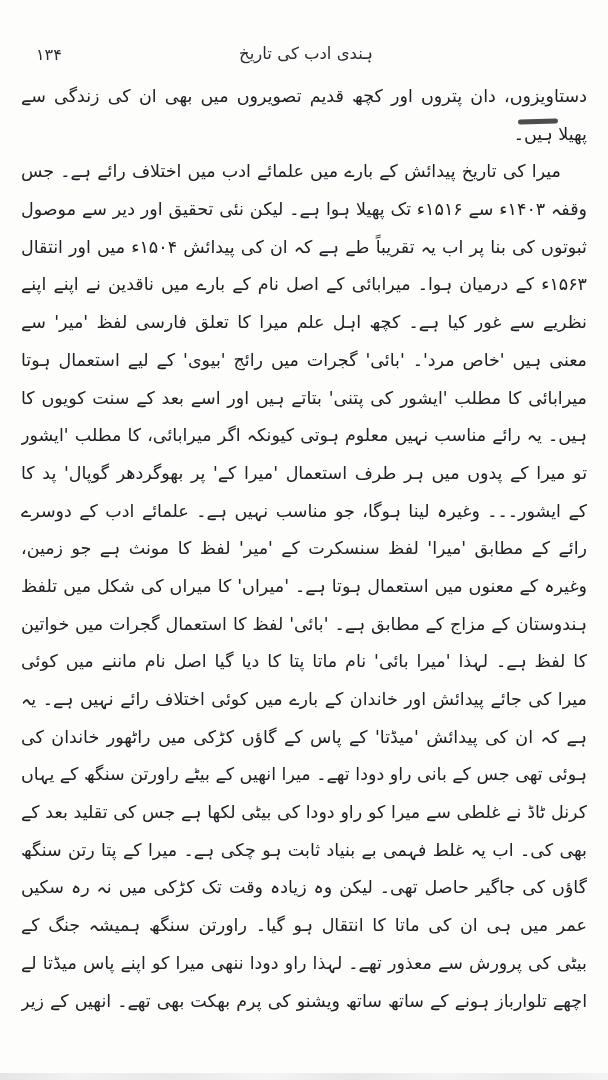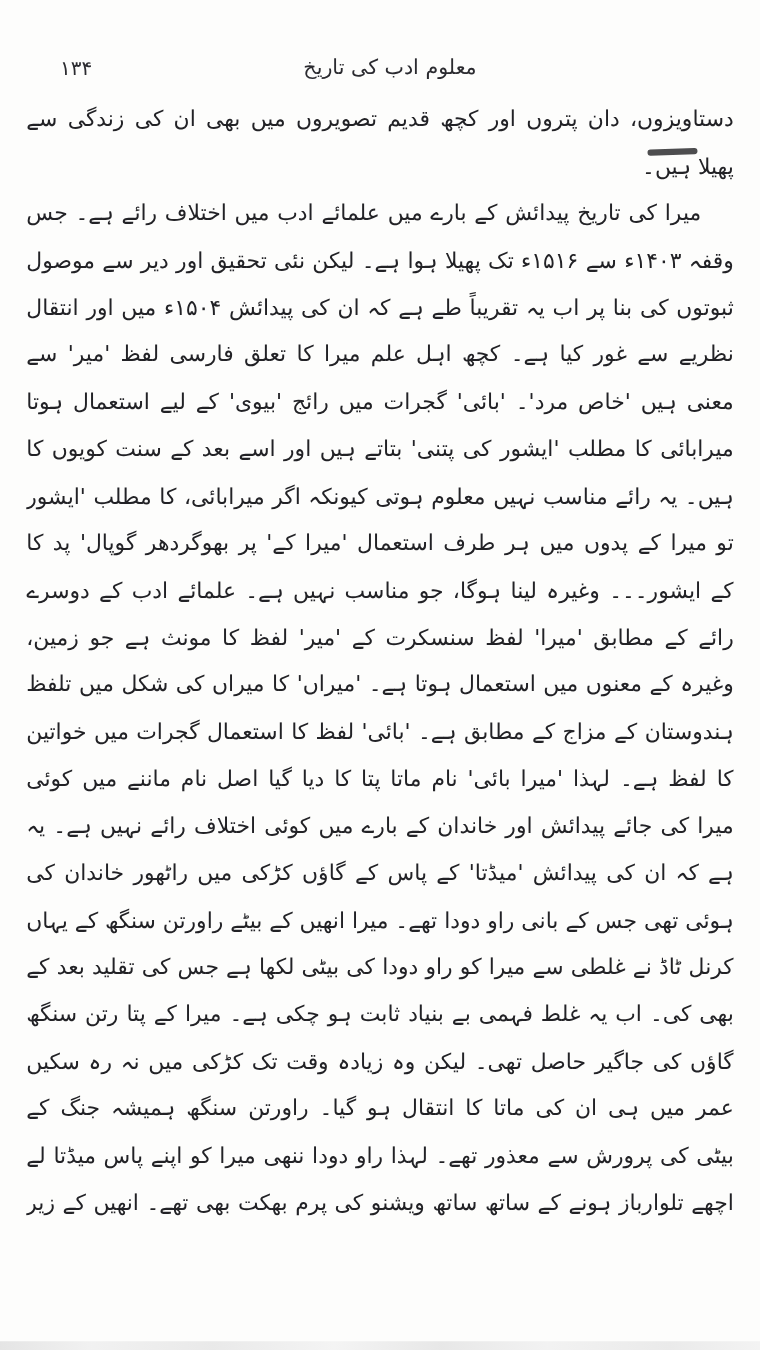--- a/index.html
+++ b/index.html
@@ -13,21 +13,21 @@
     height: 1080px;
     margin: 0 auto;
     background: #fdfdfc;
     overflow: hidden;
     font-family: "DejaVu Sans", sans-serif;
     direction: rtl;
   }
   .header {
     position: absolute;
     top: 44px;
-    left: 16px;
+    left: 4px;
     right: 0;
     height: 34px;
   }
   .title {
     position: absolute;
     left: 0;
     right: 0;
     text-align: center;
     font-size: 16.5px;
     color: #2b2b30;
@@ -87,29 +87,30 @@
     opacity: 0.9;
   }
 </style>
 </head>
 <body>
 
 <div class="page">
 
   <div class="header">
     <div class="page-number">۱۳۴</div>
-    <div class="title">معلوم ادب کی تاریخ</div>
+    <div class="title">ہندی ادب کی تاریخ</div>
   </div>
 
   <div class="body-text">
     <div class="line">دستاویزوں، دان پتروں اور کچھ قدیم تصویروں میں بھی ان کی زندگی سے متعلق کئی حقائق</div>
     <div class="line line-end">پھیلا ہیں۔</div>
     <div class="line para-start">میرا کی تاریخ پیدائش کے بارے میں علمائے ادب میں اختلاف رائے ہے۔ جس کا</div>
     <div class="line">وقفہ ۱۴۰۳ء سے ۱۵۱۶ء تک پھیلا ہوا ہے۔ لیکن نئی تحقیق اور دیر سے موصول کچھ قدیم</div>
     <div class="line">ثبوتوں کی بنا پر اب یہ تقریباً طے ہے کہ ان کی پیدائش ۱۵۰۴ء میں اور انتقال ۱۵۵۸ء سے</div>
+    <div class="line">۱۵۶۳ء کے درمیان ہوا۔ میرابائی کے اصل نام کے بارے میں ناقدین نے اپنے اپنے</div>
     <div class="line">نظریے سے غور کیا ہے۔ کچھ اہل علم میرا کا تعلق فارسی لفظ 'میر' سے جوڑتے ہیں جس کے</div>
     <div class="line">معنی ہیں 'خاص مرد'۔ 'بائی' گجرات میں رائج 'بیوی' کے لیے استعمال ہوتا ہے۔ یہ دانشور</div>
     <div class="line">میرابائی کا مطلب 'ایشور کی پتنی' بتاتے ہیں اور اسے بعد کے سنت کویوں کا دیا ہوا نام مانتے</div>
     <div class="line">ہیں۔ یہ رائے مناسب نہیں معلوم ہوتی کیونکہ اگر میرابائی، کا مطلب 'ایشور کی پتنی' لیا جائے</div>
     <div class="line">تو میرا کے پدوں میں ہر طرف استعمال 'میرا کے' پر بھوگردھر گوپال' پد کا مطلب ایشور کی پتنی</div>
     <div class="line">کے ایشور۔۔۔ وغیرہ لینا ہوگا، جو مناسب نہیں ہے۔ علمائے ادب کے دوسرے گروہ کی</div>
     <div class="line">رائے کے مطابق 'میرا' لفظ سنسکرت کے 'میر' لفظ کا مونث ہے جو زمین، سرسوتی، جھرنا</div>
     <div class="line">وغیرہ کے معنوں میں استعمال ہوتا ہے۔ 'میراں' کا میراں کی شکل میں تلفظ مغرب شمال کے</div>
     <div class="line">ہندوستان کے مزاج کے مطابق ہے۔ 'بائی' لفظ کا استعمال گجرات میں خواتین کے لیے احترام</div>
     <div class="line">کا لفظ ہے۔ لہذا 'میرا بائی' نام ماتا پتا کا دیا گیا اصل نام ماننے میں کوئی قباحت نہیں ہونی چاہیے۔</div>

